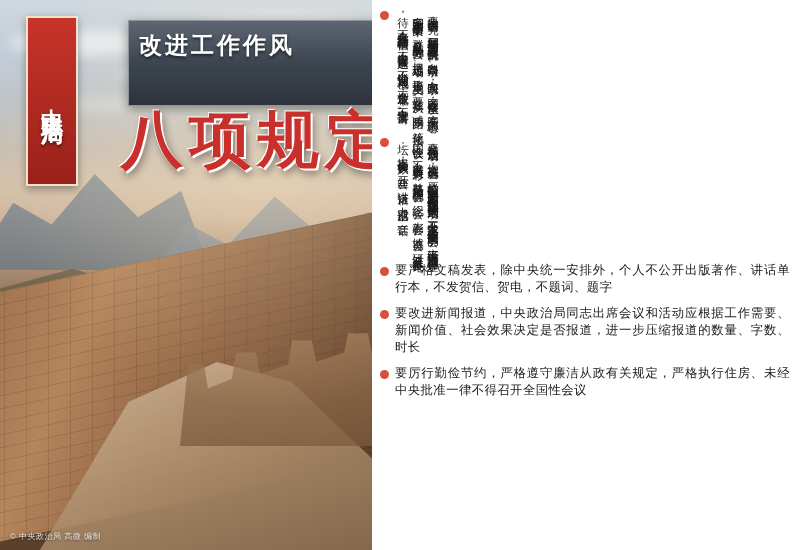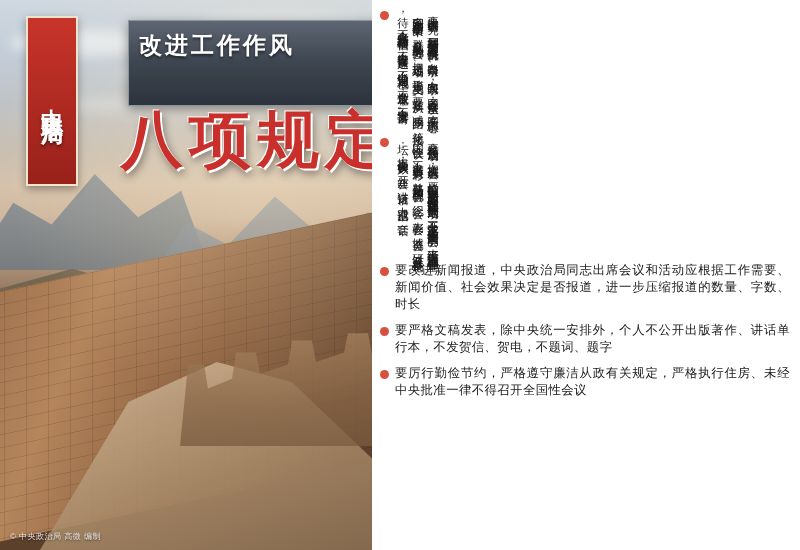--- a/index.html
+++ b/index.html
@@ -249,25 +249,25 @@
       <li class="rule rule-vertical">
         <span class="bullet"></span>
         <span class="rule-text">要改进调查研究，到基层调研要深入了解真实情况，向群众学习、向实践学习，多同群众座谈，多同干部谈心，多到困难和矛盾集中、群众意见多的地方去，切忌走过场、搞形式主义；要轻车简从、减少陪同、简化接待，不张贴悬挂标语横幅，不安排群众迎送，不铺设迎宾地毯，不摆放花草，不安排宴请。</span>
       </li>
       <li class="rule rule-vertical">
         <span class="bullet"></span>
         <span class="rule-text">要精简会议活动，切实改进会风，严格控制以中央名义召开的各类全国性会议和举行的重大活动，不开泛泛部署工作和提出要求的会，未经中央批准一律不得召开全国性会议，不出席各类剪彩、奠基活动和庆祝会、纪念会、表彰会、博览会、研讨会及各类论坛；提高会议实效，开短会、讲短话、力戒空话、套话。</span>
       </li>
       <li class="rule">
         <span class="bullet"></span>
+        <span class="rule-text">要严格文稿发表，除中央统一安排外，个人不公开出版著作、讲话单行本，不发贺信、贺电，不题词、题字</span>
+      </li>
+      <li class="rule">
+        <span class="bullet"></span>
         <span class="rule-text">要改进新闻报道，中央政治局同志出席会议和活动应根据工作需要、新闻价值、社会效果决定是否报道，进一步压缩报道的数量、字数、时长</span>
-      </li>
-      <li class="rule">
-        <span class="bullet"></span>
-        <span class="rule-text">要严格文稿发表，除中央统一安排外，个人不公开出版著作、讲话单行本，不发贺信、贺电，不题词、题字</span>
       </li>
       <li class="rule">
         <span class="bullet"></span>
         <span class="rule-text">要厉行勤俭节约，严格遵守廉洁从政有关规定，严格执行住房、未经中央批准一律不得召开全国性会议</span>
       </li>
     </ul>
   </div>
 
 </div>
 

